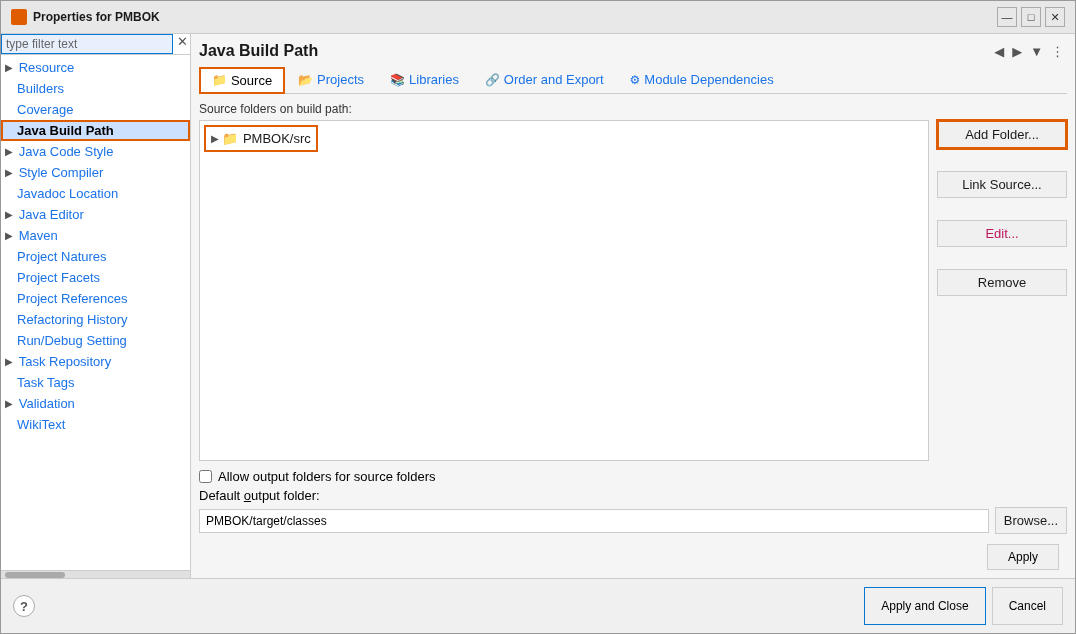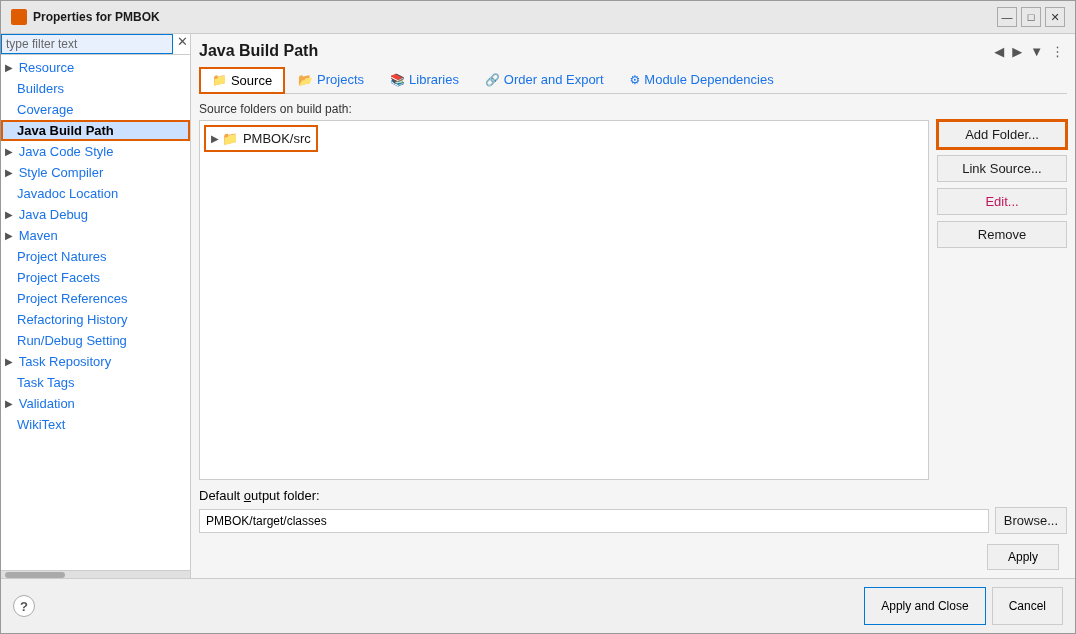--- a/index.html
+++ b/index.html
@@ -172,21 +172,21 @@
     .folder-item .folder-icon { font-size: 13px; }
     .folder-item .folder-name { color: #1a1a1a; }
     .folder-item-wrapper {
       border: 2px solid #e05c00;
       display: inline-block;
       padding: 1px;
     }
     .buttons-col {
       display: flex;
       flex-direction: column;
-      gap: 6px;
+      gap: 22px;
       width: 130px;
     }
     .action-btn {
       padding: 5px 8px;
       border: 1px solid #ccc;
       background: #f0f0f0;
       cursor: pointer;
       font-size: 12px;
       color: #1a1a1a;
       text-align: center;
@@ -290,21 +290,21 @@
         </div>
         <div class="sidebar-item has-arrow">
           <span class="arrow">▶</span>
           <span>Style Compiler</span>
         </div>
         <div class="sidebar-item">
           <span>Javadoc Location</span>
         </div>
         <div class="sidebar-item has-arrow">
           <span class="arrow">▶</span>
-          <span>Java Debug</span>
+          <span>Java Editor</span>
         </div>
         <div class="sidebar-item has-arrow">
           <span class="arrow">▶</span>
           <span>Maven</span>
         </div>
         <div class="sidebar-item">
           <span>Project Natures</span>
         </div>
         <div class="sidebar-item">
           <span>Project Facets</span>
@@ -394,20 +394,24 @@
             <button class="action-btn disabled">
               <span>Edit...</span>
             </button>
             <button class="action-btn">
               <span>Remove</span>
             </button>
           </div>
         </div>
 
         <div class="bottom-options">
+          <div class="checkbox-row">
+            <input type="checkbox" style="">
+            <label>Allow output folders for source folders</label>
+          </div>
           <div class="default-output-label">
             <span>Default <span class="underline">o</span>utput folder:</span>
           </div>
           <div class="output-row">
             <input class="output-input" type="text" value="PMBOK/target/classes" style="">
             <button class="action-btn">
               <span>Browse...</span>
             </button>
           </div>
         </div>

